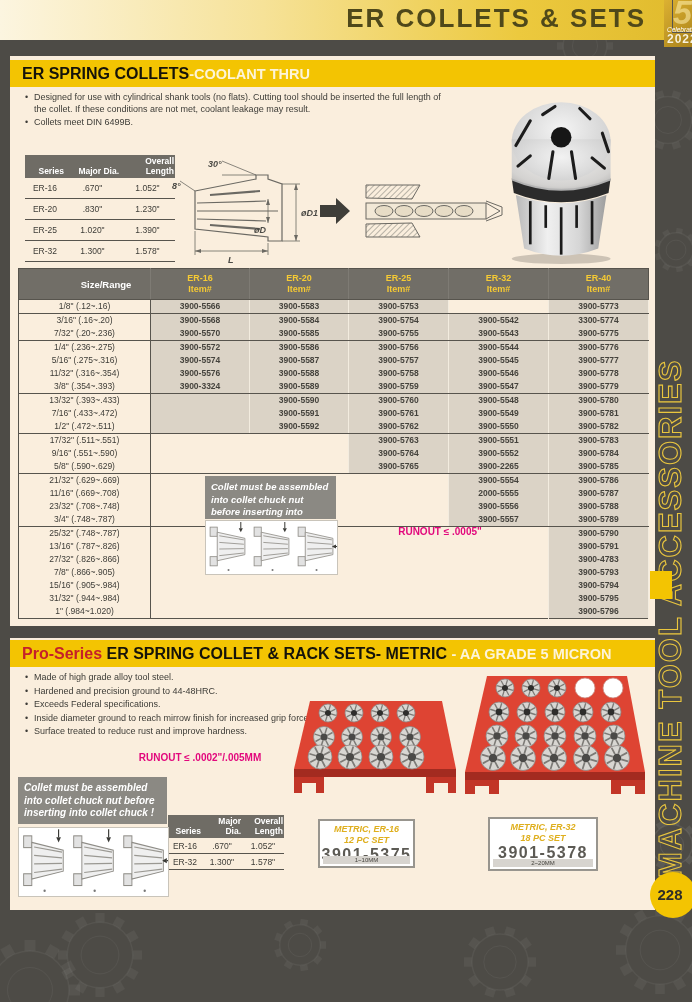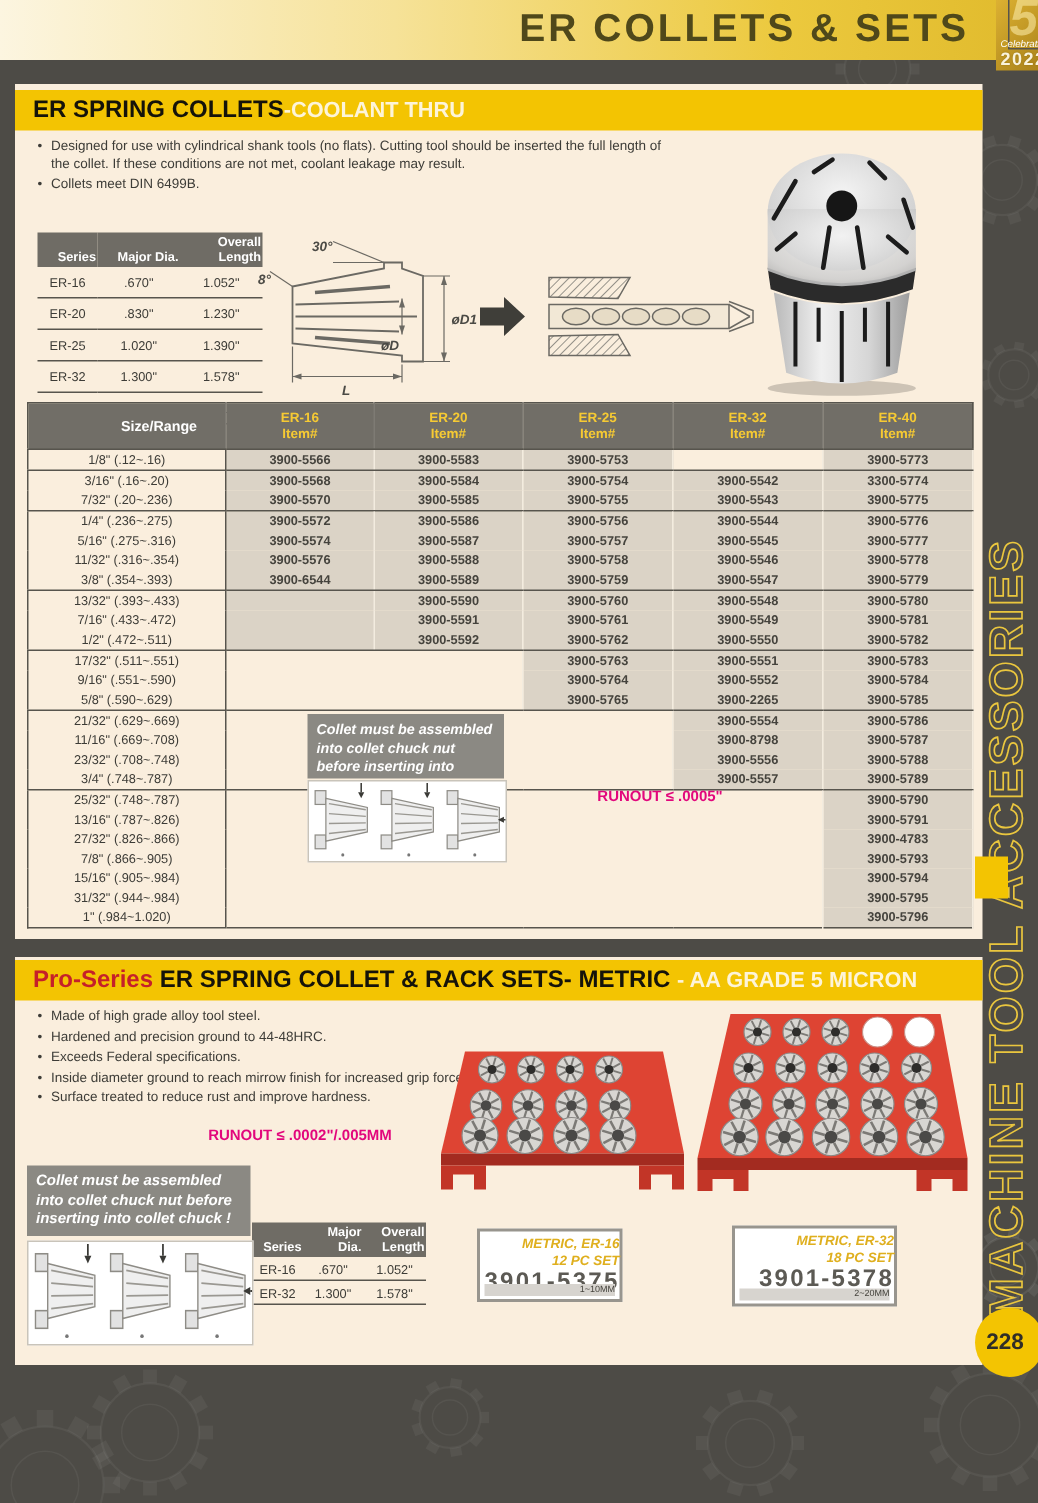--- a/index.html
+++ b/index.html
@@ -60,21 +60,21 @@
   #note1{left:195px;top:420px;width:131px;height:43px;}
   #note2{left:8px;top:139px;width:149px;height:47px;font-size:10px;}
   .imgbox{position:absolute;background:#fff;border:1px solid #c9c4ba;z-index:5;}
   #img1{left:195px;top:464px;width:131px;height:53px;}
   #img2{left:8px;top:189px;width:149px;height:68px;}
   .imgbox svg{width:100%;height:100%;display:block;}
   .runout{position:absolute;color:#e2077c;font-weight:bold;font-size:10px;text-align:center;z-index:5;}
   #runout1{left:345px;top:470px;width:170px;}
   #runout2{left:60px;top:114px;width:260px;}
   
-  .product{position:absolute;background:#fff;border:2px solid #98958e;text-align:right;
+  .product{position:absolute;background:#fff;border:2px solid #98958e;text-align:center;
     box-sizing:border-box;z-index:5;}
   #product1{left:308px;top:181px;width:97px;height:49px;}
   #product2{left:478px;top:179px;width:110px;height:54px;}
   .product .l1,.product .l2{font-size:9px;font-weight:bold;font-style:italic;color:#dfaf1e;line-height:10.5px;}
   .product .l1{margin-top:3px;}
   .product .num{font-size:16px;font-weight:bold;color:#5c5a54;letter-spacing:1.5px;margin-top:1px;}
   .product .range{position:absolute;left:3px;right:3px;bottom:2px;background:#d7d4cf;
     font-size:6px;color:#45433d;line-height:8px;}
   
   .art{position:absolute;}
@@ -462,21 +462,21 @@
           <tr>
             <td class="size-cell">11/32" (.316~.354)</td>
             <td class="filled">3900-5576</td>
             <td class="filled">3900-5588</td>
             <td class="filled">3900-5758</td>
             <td class="filled">3900-5546</td>
             <td class="filled">3900-5778</td>
           </tr>
           <tr class="group-end">
             <td class="size-cell">3/8" (.354~.393)</td>
-            <td class="filled">3900-6544</td>
+            <td class="filled">3900-3324</td>
             <td class="filled">3900-5589</td>
             <td class="filled">3900-5759</td>
             <td class="filled">3900-5547</td>
             <td class="filled">3900-5779</td>
           </tr>
           <tr>
             <td class="size-cell">13/32" (.393~.433)</td>
             <td class="filled"></td>
             <td class="filled">3900-5590</td>
             <td class="filled">3900-5760</td>
@@ -529,21 +529,21 @@
             <td></td>
             <td></td>
             <td class="filled">3900-5554</td>
             <td class="filled">3900-5786</td>
           </tr>
           <tr>
             <td class="size-cell">11/16" (.669~.708)</td>
             <td></td>
             <td></td>
             <td></td>
-            <td class="filled">3900-8798</td>
+            <td class="filled">2000-5555</td>
             <td class="filled">3900-5787</td>
           </tr>
           <tr>
             <td class="size-cell">23/32" (.708~.748)</td>
             <td></td>
             <td></td>
             <td></td>
             <td class="filled">3900-5556</td>
             <td class="filled">3900-5788</td>
           </tr>

